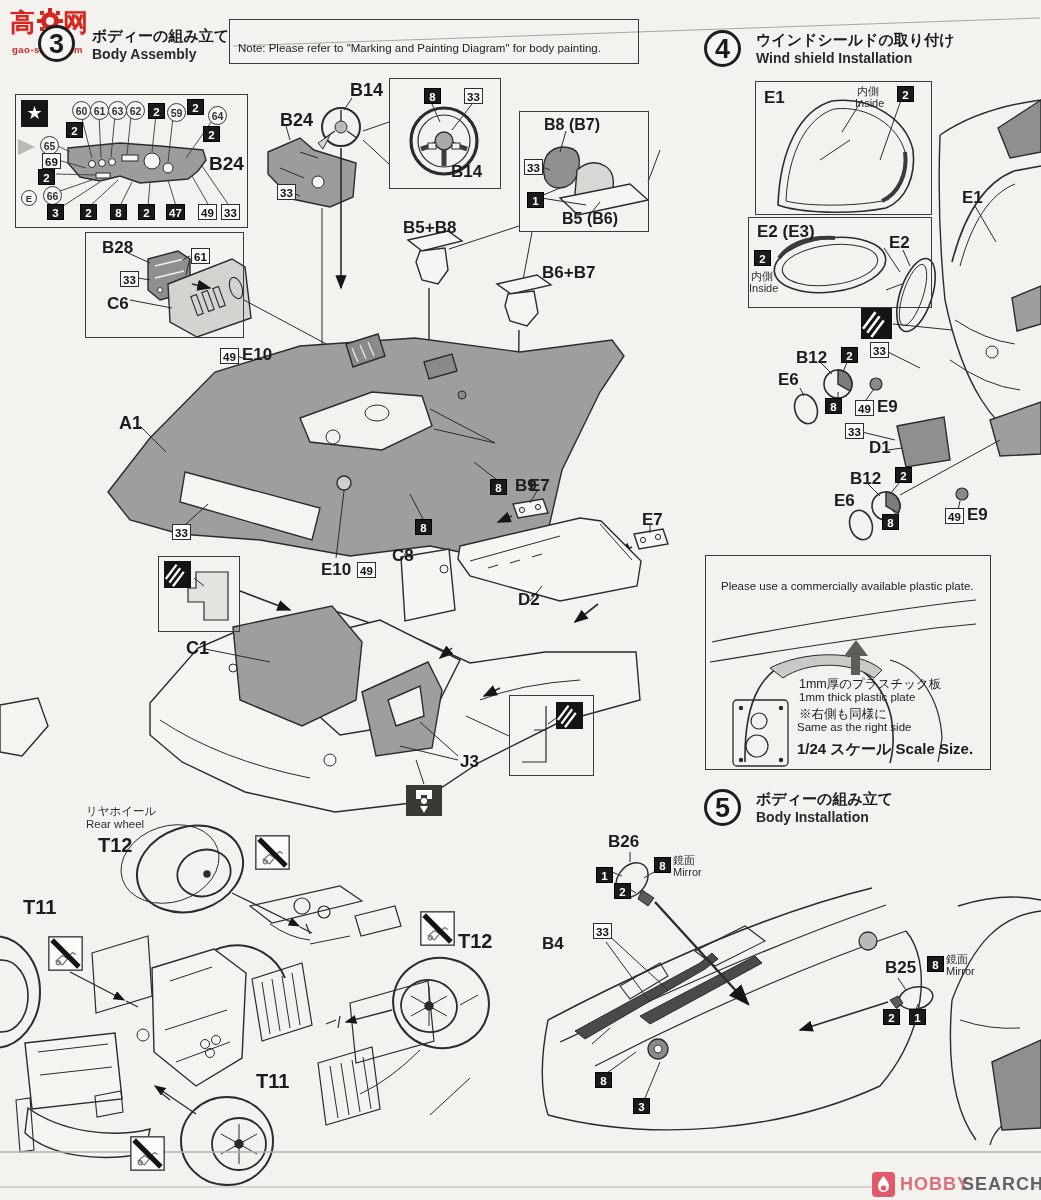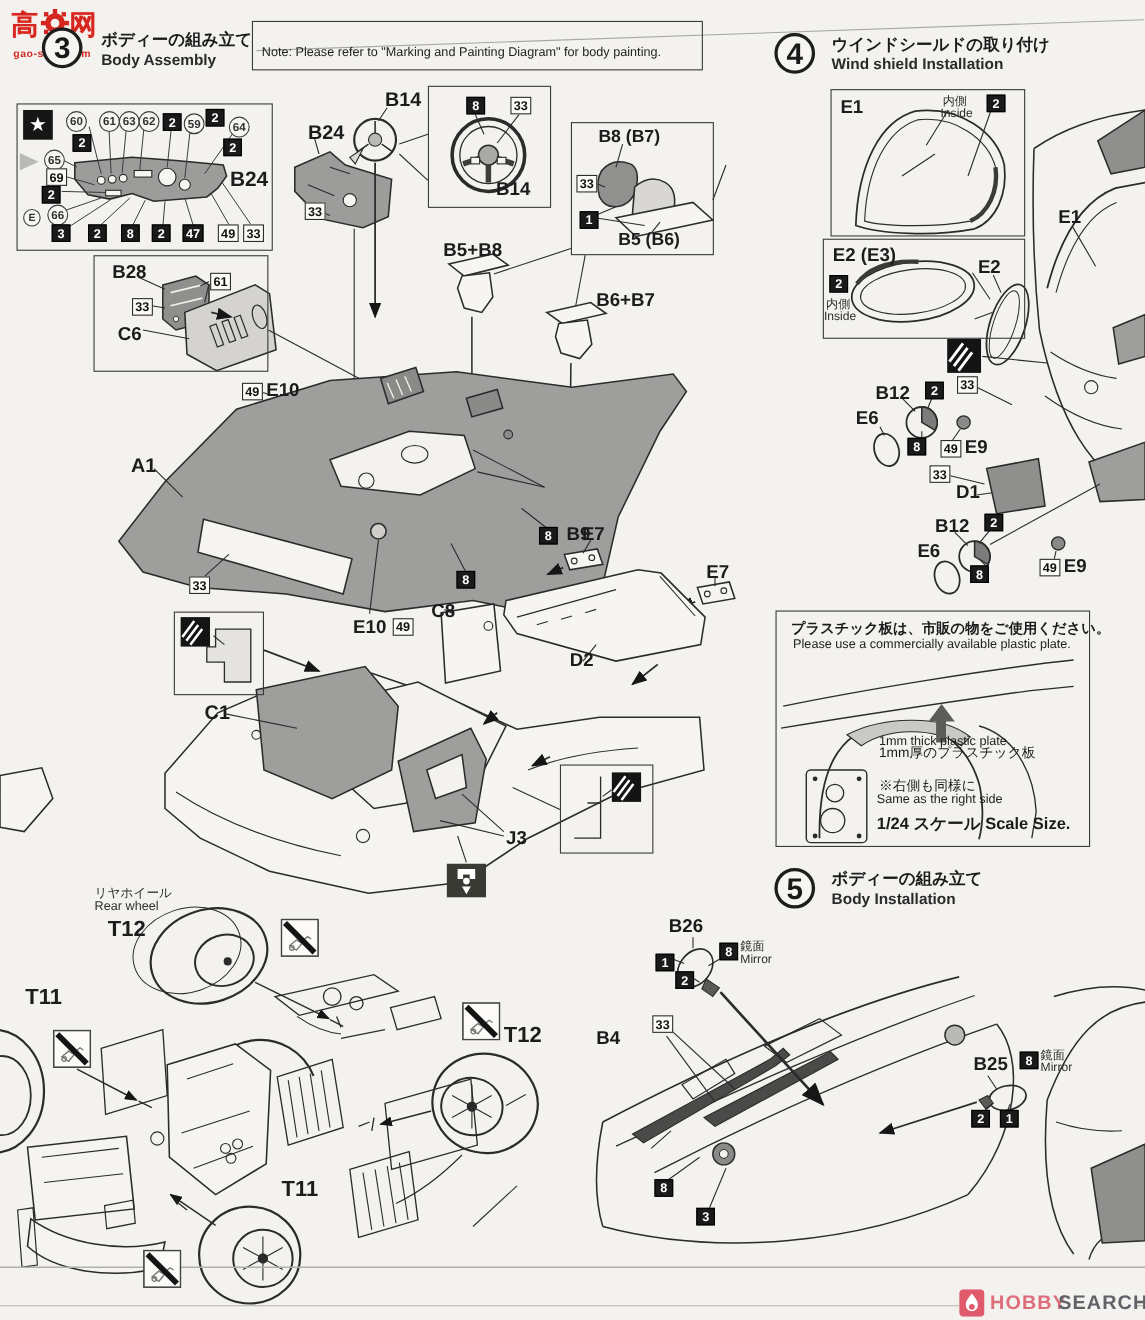--- a/index.html
+++ b/index.html
@@ -479,21 +479,21 @@
   <div class="tjp" style="left:756px;top:31px;">ウインドシールドの取り付け</div>
   <div class="ten" style="left:756px;top:50px;">Wind shield Installation</div>
 
   <div class="scircle" style="left:704px;top:789px;">5</div>
   <div class="tjp" style="left:756px;top:790px;">ボディーの組み立て</div>
   <div class="ten" style="left:756px;top:809px;">Body Installation</div>
 
   <div class="box" style="left:15px;top:94px;width:233px;height:134px;"></div>
   <div class="star-box" style="left:21px;top:100px;">★</div>
   <div class="tri" style="left:18px;top:139px;"></div>
-  <div class="circ" style="left:60px;top:101px;">60</div>
+  <div class="circ" style="left:72px;top:101px;">60</div>
   <div class="circ" style="left:90px;top:101px;">61</div>
   <div class="circ" style="left:108px;top:101px;">63</div>
   <div class="circ" style="left:126px;top:101px;">62</div>
   <div class="badge b" style="left:148px;top:103px;">2</div>
   <div class="circ" style="left:167px;top:103px;">59</div>
   <div class="badge b" style="left:187px;top:99px;">2</div>
   <div class="circ" style="left:208px;top:106px;">64</div>
   <div class="badge b" style="left:203px;top:126px;">2</div>
   <div class="badge b" style="left:66px;top:122px;">2</div>
   <div class="circ" style="left:40px;top:136px;">65</div>
@@ -608,26 +608,25 @@
   <div class="badge w" style="left:845px;top:423px;">33</div>
   <div class="lbl p17" style="left:869px;top:438px;">D1</div>
   <div class="lbl p17" style="left:850px;top:469px;">B12</div>
   <div class="badge b" style="left:895px;top:467px;">2</div>
   <div class="lbl p17" style="left:834px;top:491px;">E6</div>
   <div class="badge b" style="left:882px;top:514px;">8</div>
   <div class="badge w" style="left:945px;top:508px;">49</div>
   <div class="lbl p17" style="left:967px;top:505px;">E9</div>
 
   <div class="box" style="left:705px;top:555px;width:286px;height:215px;"></div>
-  <div class="note-jp" style="left:719px;top:562px;font-size:13px;">プラスチック板は、市販の物をご使用ください。</div>
   <div class="note-en" style="left:721px;top:580px;">Please use a commercially available plastic plate.</div>
   <div class="up-arrow-head" style="left:844px;top:640px;"></div>
   <div class="up-arrow-stem" style="left:851px;top:655px;"></div>
   <div class="note-jp" style="left:799px;top:676px;font-size:12.5px;font-weight:normal;">1mm厚のプラスチック板</div>
-  <div class="note-en" style="left:799px;top:668px;">1mm thick plastic plate</div>
+  <div class="note-en" style="left:799px;top:691px;">1mm thick plastic plate</div>
   <div class="note-jp" style="left:799px;top:706px;font-size:12.5px;font-weight:normal;">※右側も同様に</div>
   <div class="note-en" style="left:797px;top:721px;">Same as the right side</div>
   <div class="note-jp" style="left:797px;top:740px;font-size:15px;">1/24 スケール Scale Size.</div>
 
   <div class="lbl p17" style="left:608px;top:832px;">B26</div>
   <div class="badge b" style="left:596px;top:867px;">1</div>
   <div class="badge b" style="left:614px;top:883px;">2</div>
   <div class="badge b" style="left:654px;top:857px;">8</div>
   <div class="jp" style="left:673px;top:853px;">鏡面</div>
   <div class="jp" style="left:673px;top:866px;">Mirror</div>

